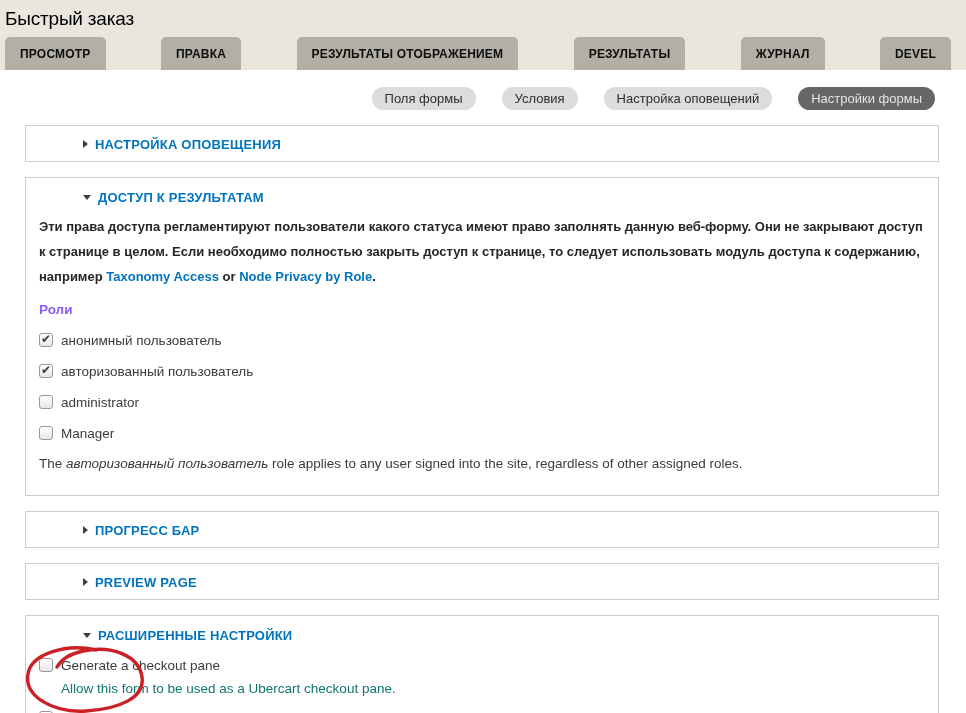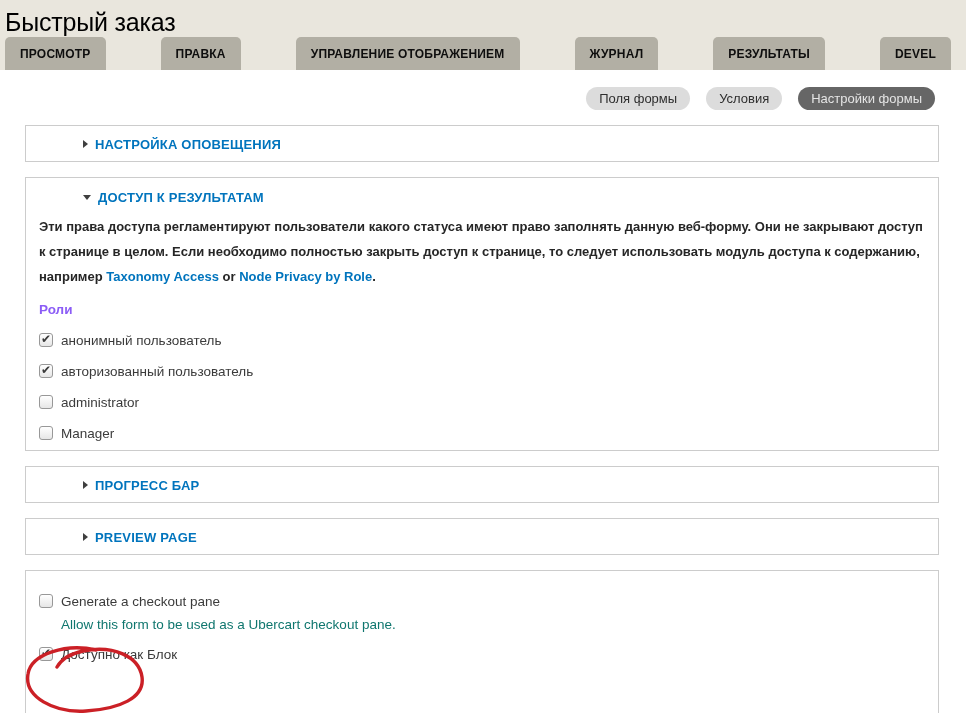--- a/index.html
+++ b/index.html
@@ -13,42 +13,42 @@
 
   
   .band {
     background:#e9e6dd;
     height:70px;
     display:flex; flex-direction:column;
     position:relative;
   }
   .page-title {
     margin:0; padding:8px 0 0 5px;
-    font-size:25px; font-weight:400; color:#000;
+    font-size:19px; font-weight:400; color:#000;
     letter-spacing:-0.2px;
   }
   .tabs-row {
     margin-top:auto;
     display:flex; justify-content:space-between; align-items:flex-end;
     padding-right:15px;
   }
   .tab {
     display:inline-block;
     background:#b2afa4; color:#0e0e0e;
     font-size:12px; font-weight:bold; letter-spacing:0.2px;
     padding:10px 15px 9px 15px;
     border-radius:5px 5px 0 0;
     margin-left:5px;
     text-decoration:none; cursor:pointer; white-space:nowrap;
   }
   .tab.active { background:#ffffff; }
 
   
   .subtabs {
-    display:flex; justify-content:flex-end; gap:16px;
+    display:flex; justify-content:flex-end; gap:26px;
     padding:17px 31px 0 0;
   }
   .pill {
     display:inline-block;
     background:#dcdcdc; color:#2e2e2e;
     font-size:13px; line-height:15px;
     padding:4px 13px;
     border-radius:12px;
     text-decoration:none; cursor:pointer; white-space:nowrap;
   }
@@ -129,30 +129,31 @@
   }
 </style>
 </head>
 <body>
 
 <div class="band">
   <h1 class="page-title">Быстрый заказ</h1>
   <div class="tabs-row">
     <a class="tab">ПРОСМОТР</a>
     <a class="tab">ПРАВКА</a>
-    <a class="tab">УПРАВЛЕНИЕ ОТОБРАЖЕНИЕМ</a>
+    <a class="tab">РЕЗУЛЬТАТЫ ОТОБРАЖЕНИЕМ</a>
+    <a class="tab">РЕЗУЛЬТАТЫ</a>
     <a class="tab">ЖУРНАЛ</a>
-    <a class="tab">РЕЗУЛЬТАТЫ</a>
     <a class="tab">DEVEL</a>
   </div>
 </div>
 
 <div class="subtabs">
   <a class="pill">Поля формы</a>
   <a class="pill">Условия</a>
+  <a class="pill">Настройка оповещений</a>
   <a class="pill active">Настройки формы</a>
 </div>
 
 <div class="content">
 
   <div class="fieldset">
     <a class="legend">
       <span class="tri right"></span>
       <span>НАСТРОЙКА ОПОВЕЩЕНИЯ</span>
     </a>
@@ -178,38 +179,43 @@
       </label>
       <label class="chk-row">
         <input type="checkbox" style="">
         <span>administrator</span>
       </label>
       <label class="chk-row">
         <input type="checkbox" style="">
         <span>Manager</span>
       </label>
 
+      <div class="note"><span>The </span><em>авторизованный пользователь</em><span> role applies to any user signed into the site, regardless of other assigned roles.</span></div>
     </div>
   </div>
 
   <div class="fieldset">
     <a class="legend">
       <span class="tri right"></span>
       <span>ПРОГРЕСС БАР</span>
     </a>
   </div>
 
   <div class="fieldset">
     <a class="legend">
       <span class="tri right"></span>
       <span>PREVIEW PAGE</span>
     </a>
   </div>
 
   <div class="fieldset cut">
+    <a class="legend">
+      <span class="tri down"></span>
+      <span>РАСШИРЕННЫЕ НАСТРОЙКИ</span>
+    </a>
     <div class="fs-body">
       <div class="adv-row">
         <label class="chk-row" style="margin-top:0;">
           <input type="checkbox" style="">
           <span>Generate a checkout pane</span>
         </label>
         <div class="chk-desc">Allow this form to be used as a Ubercart checkout pane.</div>
       </div>
       <div class="adv-row">
         <label class="chk-row" style="margin-top:0;">

